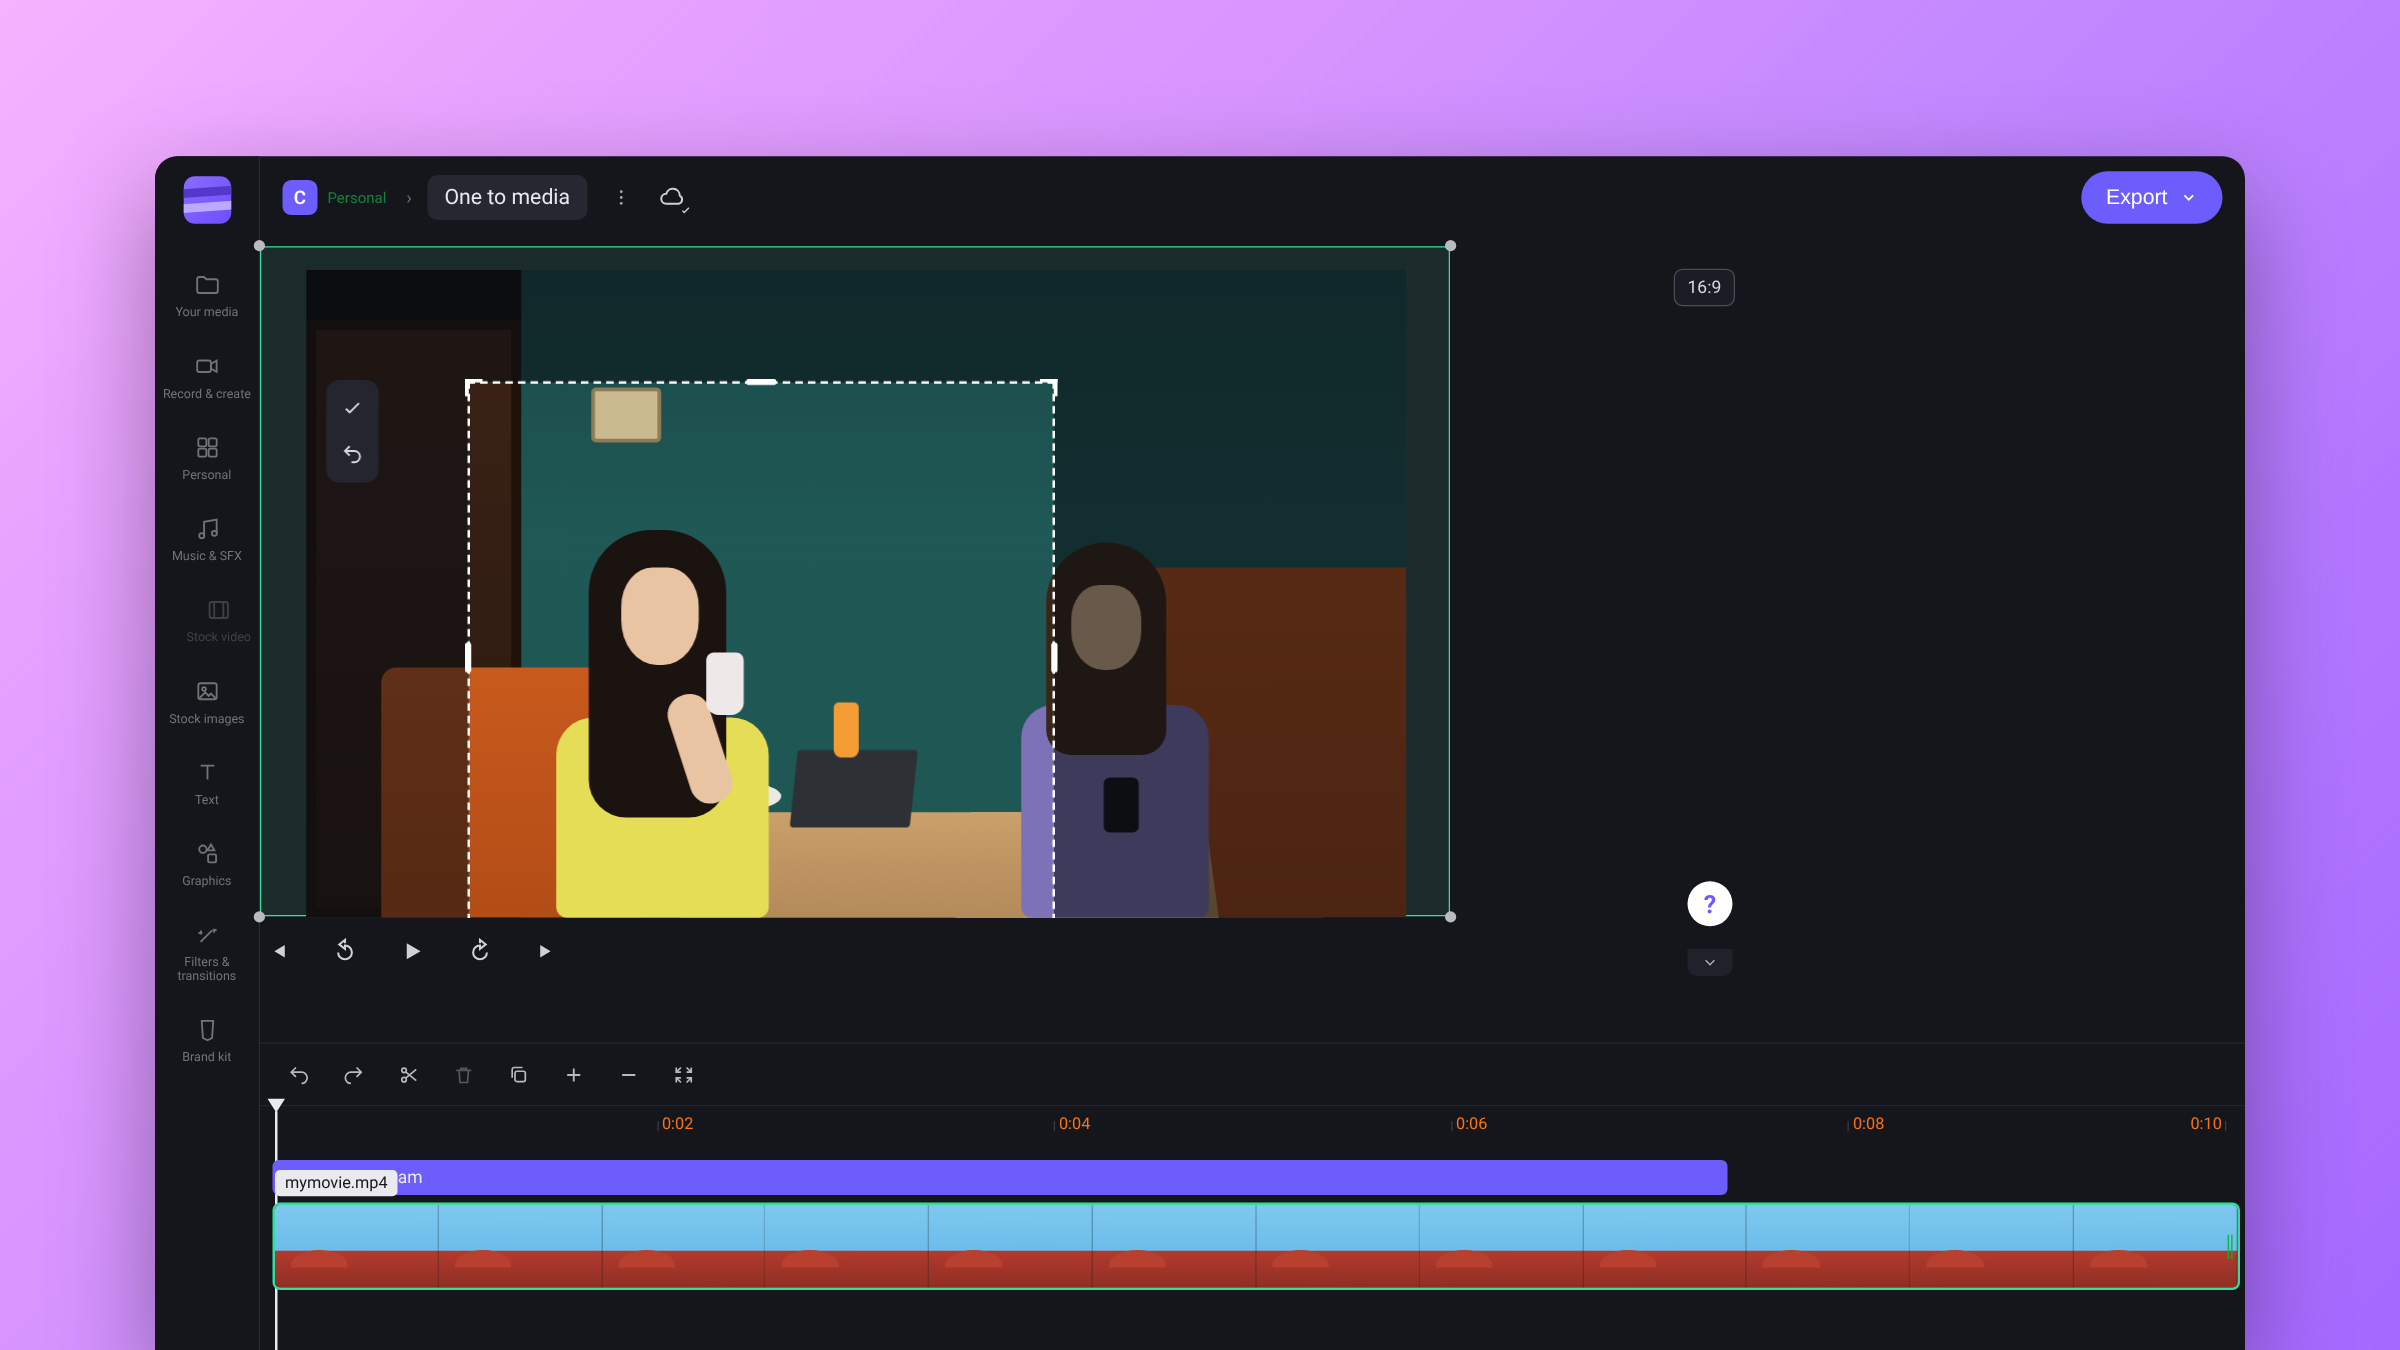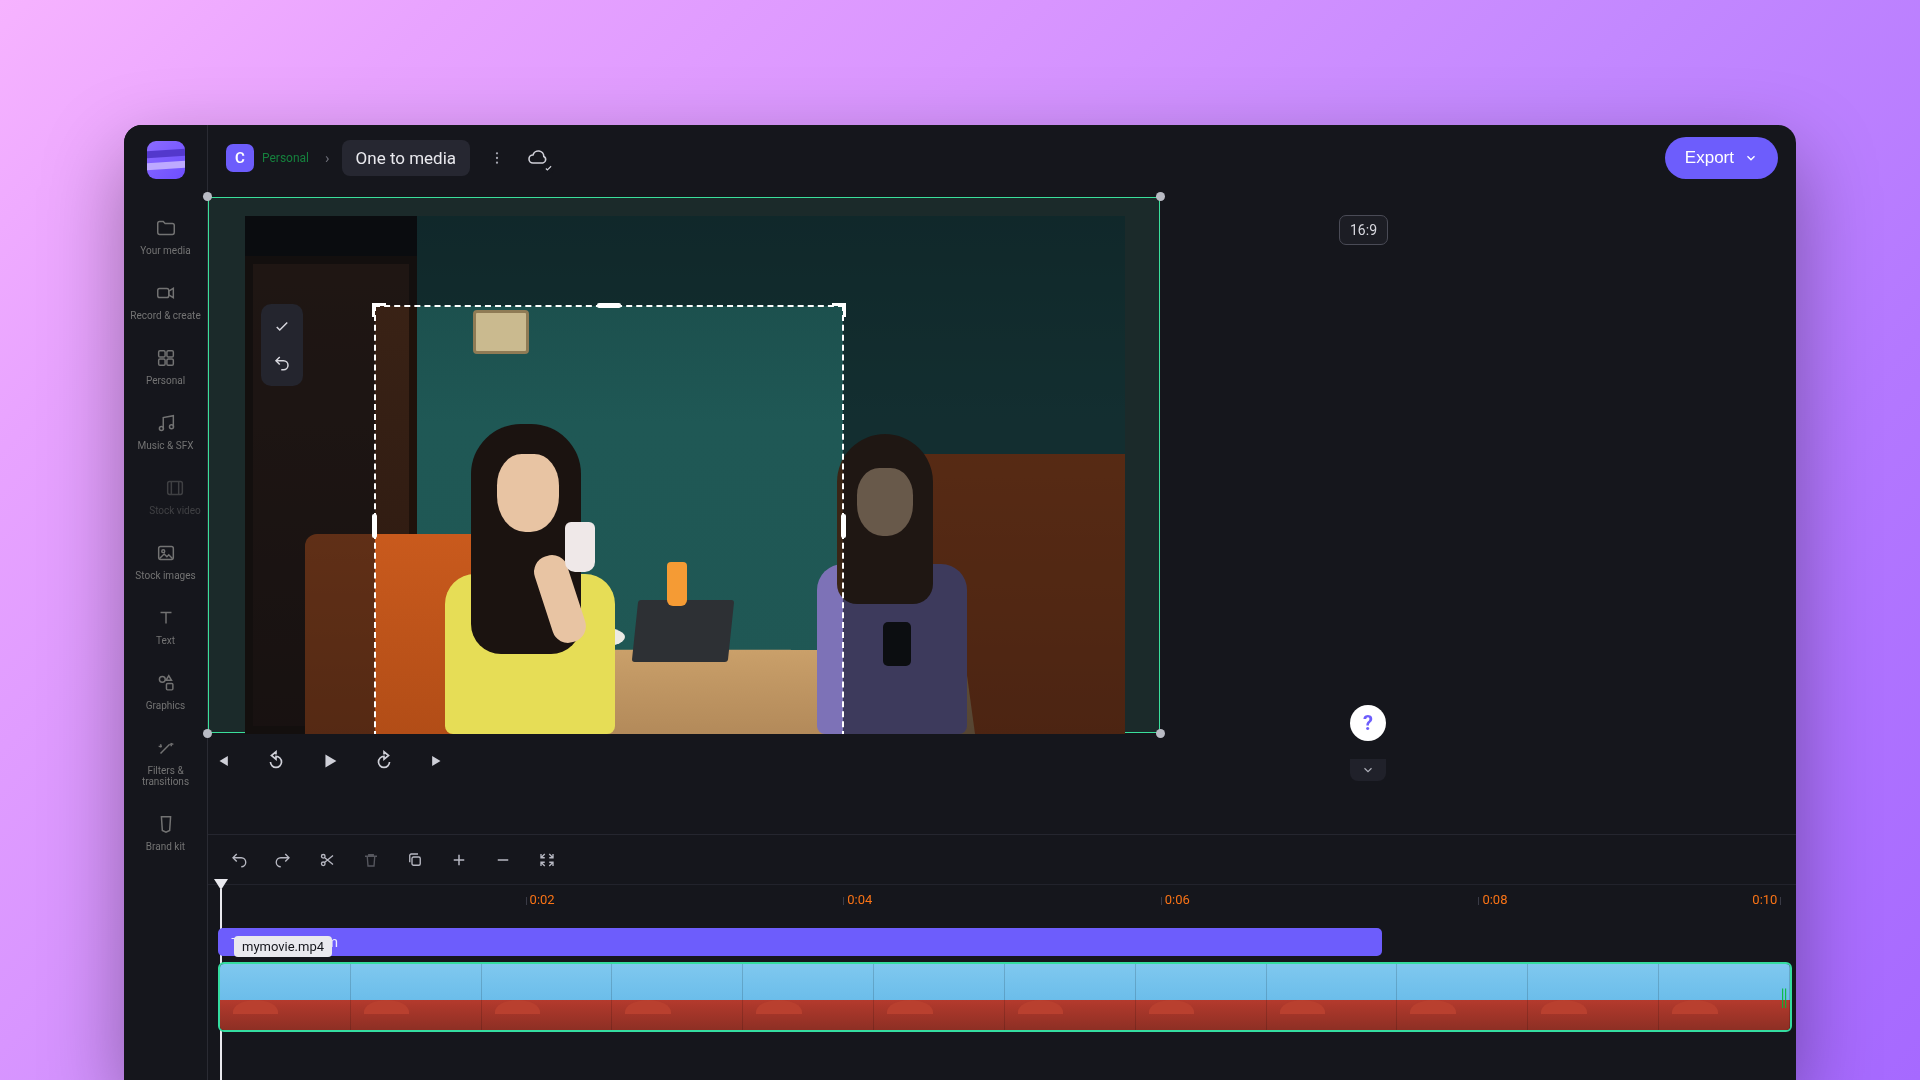--- a/index.html
+++ b/index.html
@@ -97,21 +97,21 @@
   .time-center{flex:1;text-align:center;font-variant-numeric:tabular-nums;color:#cfd0d8;font-size:16px;}
   .time-center .cur{color:#e8e8ee;} .time-center .sep{color:#6f707b;margin:0 6px;} .time-center .dur .frac{color:#7e7f8b;} .time-center .cur .frac{color:#9a9ba7;}
   .right-tools{display:flex;gap:14px;}
   .ruler{ position:relative; height:36px; border-top:1px solid #22232c; }
   .tick{ position:absolute; top:12px; width:1px; height:8px; background:#3a3b46; }
   .ticklbl{ position:absolute; top:7px; color:#f97316; font-size:13px; transform:translateX(4px);}
   .playhead{ position:absolute; left:6px; top:-6px; width:0;height:0;border-left:7px solid transparent;border-right:7px solid transparent;border-top:11px solid #e9e9ee;}
   .playline{ position:absolute; left:12px; top:4px; width:2px; height:210px; background:#e9e9ee; }
   .tracks{ position:relative; height:160px; padding:24px 18px 0 10px; }
   .text-clip{ position:absolute; left:10px; top:8px; height:28px; width:1164px; background:#6d5dfc;border-radius:5px;display:flex;align-items:center;gap:8px;padding:0 10px;color:#eceaff;font-size:14px; }
-  .tooltip{ position:absolute; left:26px; top:16px; background:#e9e9ee;color:#15161c;font-size:13px;padding:3px 8px;border-radius:4px; z-index:3;}
+  .tooltip{ position:absolute; left:12px; top:16px; background:#e9e9ee;color:#15161c;font-size:13px;padding:3px 8px;border-radius:4px; z-index:3;}
   .video-clip{ position:absolute; left:10px; top:42px; right:4px; height:70px; border:2px solid #34dca0;border-radius:6px;overflow:hidden;display:flex;background:#0e1f1b;}
   .thumb{ flex:1; position:relative; background:linear-gradient(#7fc8ef 0%,#6bbdea 55%,#b43a2d 55%,#8d2f24 100%); border-right:1px solid rgba(0,0,0,.15);}
   .thumb::after{content:"";position:absolute;left:10%;right:55%;top:54%;height:22%;background:#b9402f;border-radius:60% 60% 0 0/100% 100% 0 0;}
   .vgrip{position:absolute;top:0;width:12px;height:100%;display:flex;align-items:center;justify-content:center;color:#0b3;opacity:.9;}
   .vgrip.l{left:0;} .vgrip.r{right:0;}
   svg{display:block;}
 </style>
 </head>
 <body>
 

